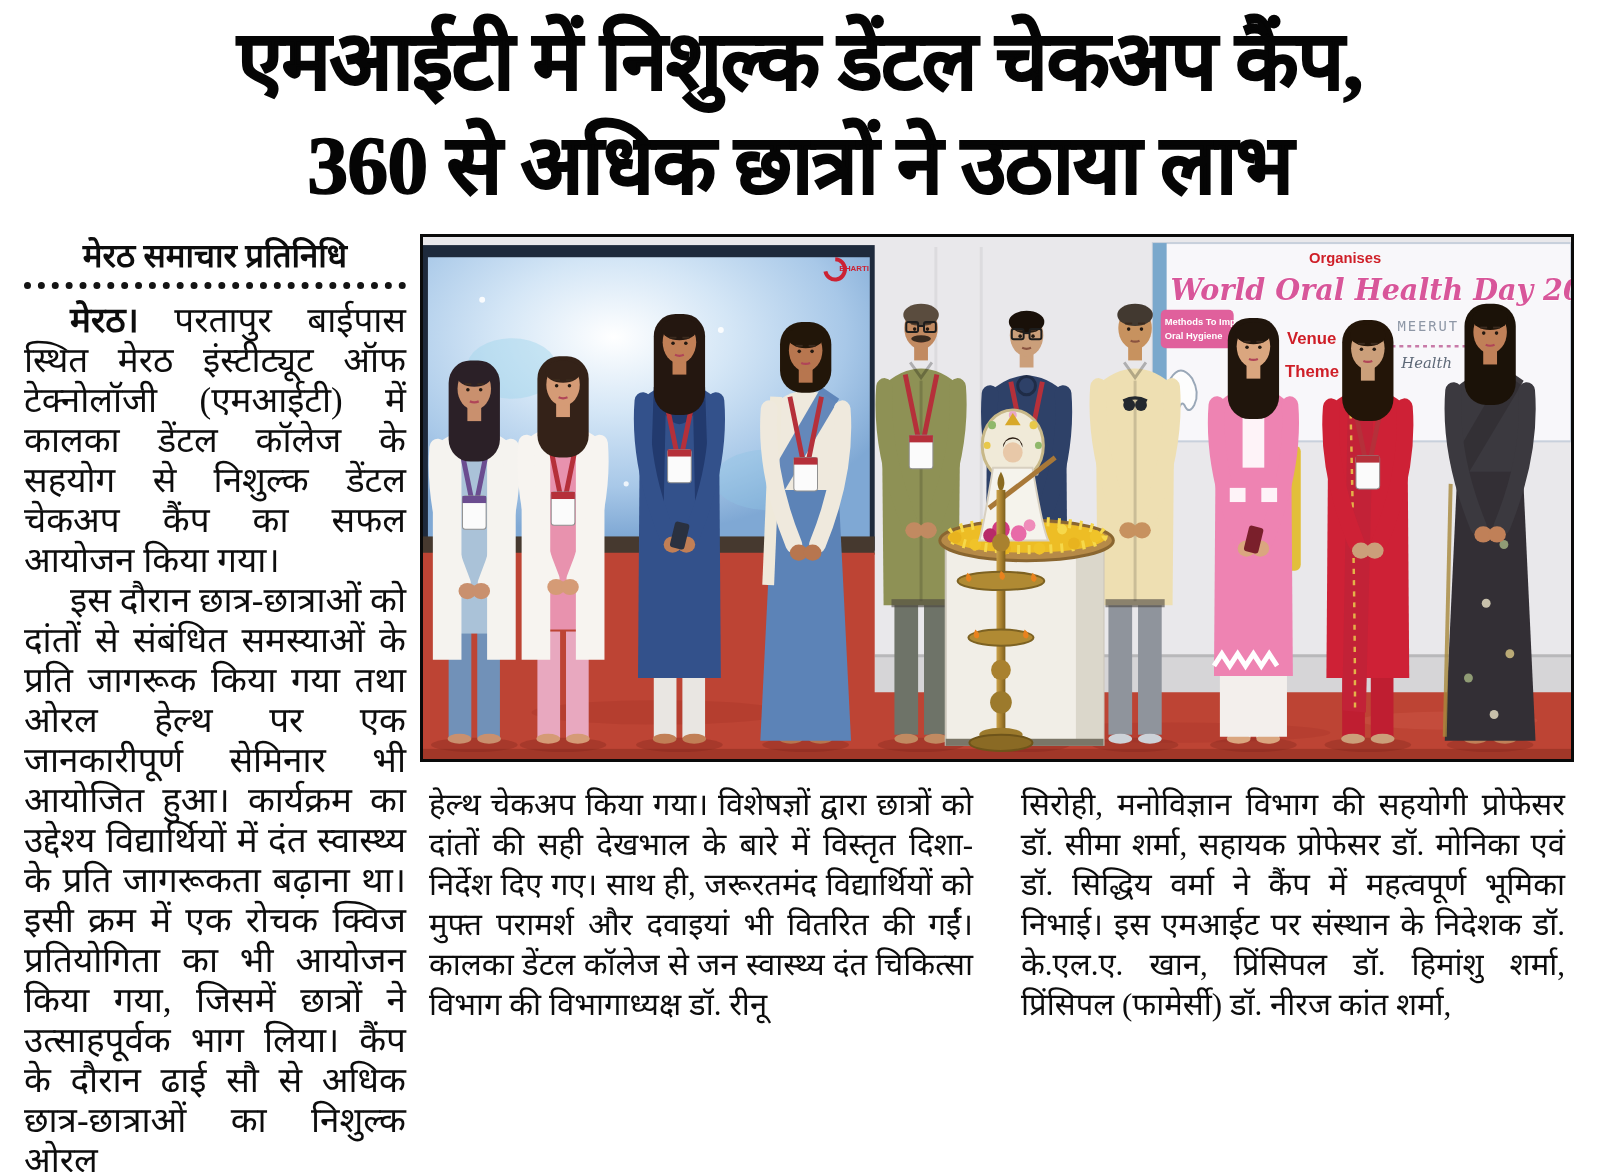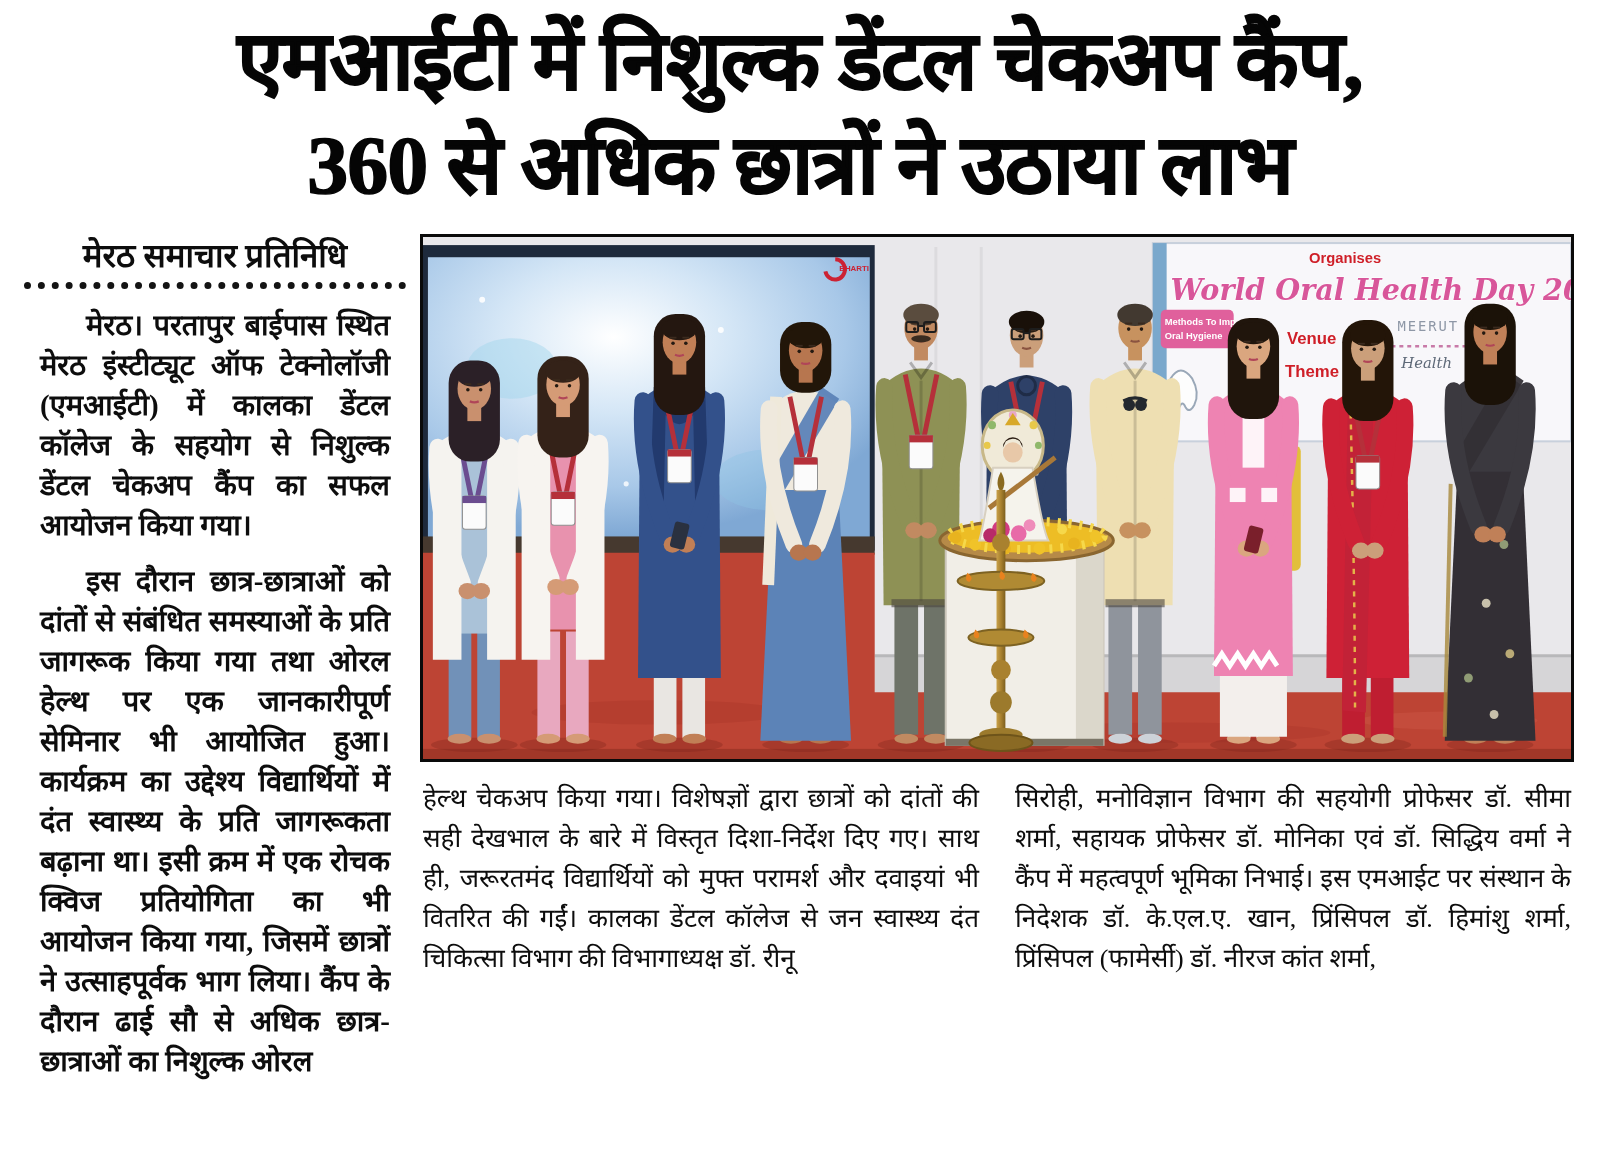--- a/index.html
+++ b/index.html
@@ -5,26 +5,26 @@
   html,body{margin:0;padding:0;background:#fff;}
   .page{position:relative;width:1600px;height:1172px;background:#fff;overflow:hidden;
         font-family:"Liberation Serif","DejaVu Serif",serif;color:#0d0d0d;}
   .headline{padding-top:10px;text-align:center;font-weight:bold;font-size:82px;line-height:104px;
             letter-spacing:-1px;color:#050505;-webkit-text-stroke:1.5px #050505;}
   .headline div{white-space:nowrap;}
   .content{display:flex;margin-top:16px;padding:0 10px 0 24px;align-items:flex-start;}
   .left-col{width:382px;flex:none;padding-right:14px;}
   .byline{text-align:center;font-weight:bold;font-size:33px;line-height:40px;margin:2px 0 6px;}
   .dotted{border-bottom:7px dotted #141414;margin:4px 0 12px;}
-  .para{margin:16px;font-size:29px;line-height:40px;text-align:justify;text-indent:46px;font-weight:bold;}
+  .para{margin:0;font-size:35px;line-height:40px;text-align:justify;text-indent:46px;}
   .right-zone{flex:1;padding-right:16px;}
   .photo-frame{border:3px solid #0a0a0a;height:522px;overflow:hidden;background:#dfe3ea;}
   .photo-frame svg{display:block;width:100%;height:100%;}
   .bottom-cols{display:flex;gap:30px;margin-top:14px;}
-  .bcol{flex:1;font-size:26px;line-height:40px;text-align:justify;margin:3px;}
+  .bcol{flex:1;font-size:31px;line-height:40px;text-align:justify;margin:9px;}
   
   .bn-org{font:bold 15px "Liberation Sans",sans-serif;fill:#cf1f28;}
   .bn-title{font:italic bold 29px "DejaVu Serif",serif;fill:#d8569a;paint-order:stroke;stroke:#ffffff;stroke-width:0.8px;}
   .bn-box{font:bold 9.5px "Liberation Sans",sans-serif;fill:#ffffff;}
   .bn-venue{font:bold 17px "Liberation Sans",sans-serif;fill:#cf1f28;}
   .bn-hand{font:14px "DejaVu Sans Mono",monospace;fill:#8e97a6;letter-spacing:2px;}
   .bn-hand2{font:italic 15px "DejaVu Serif",serif;fill:#5d6877;}
   .brand{font:bold 8px "Liberation Sans",sans-serif;fill:#cc2233;}
 </style>
 </head>

